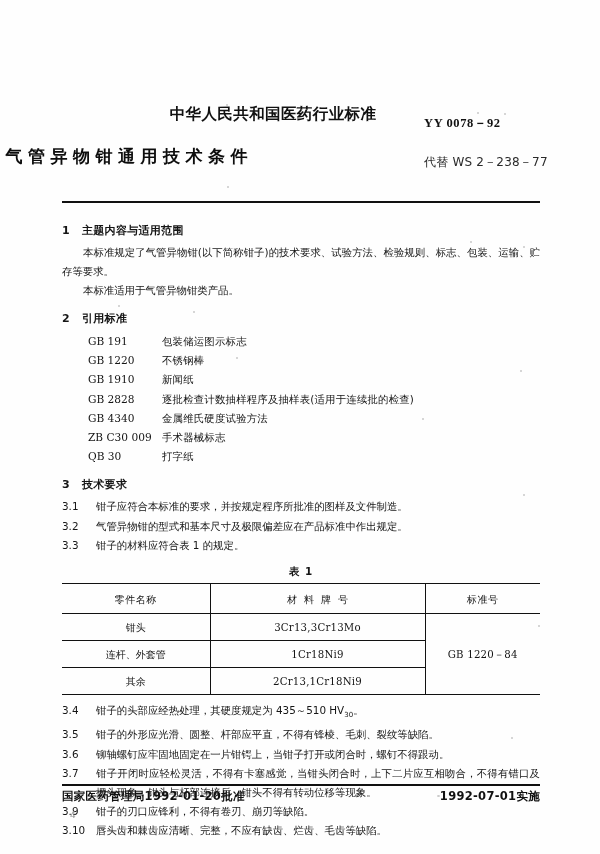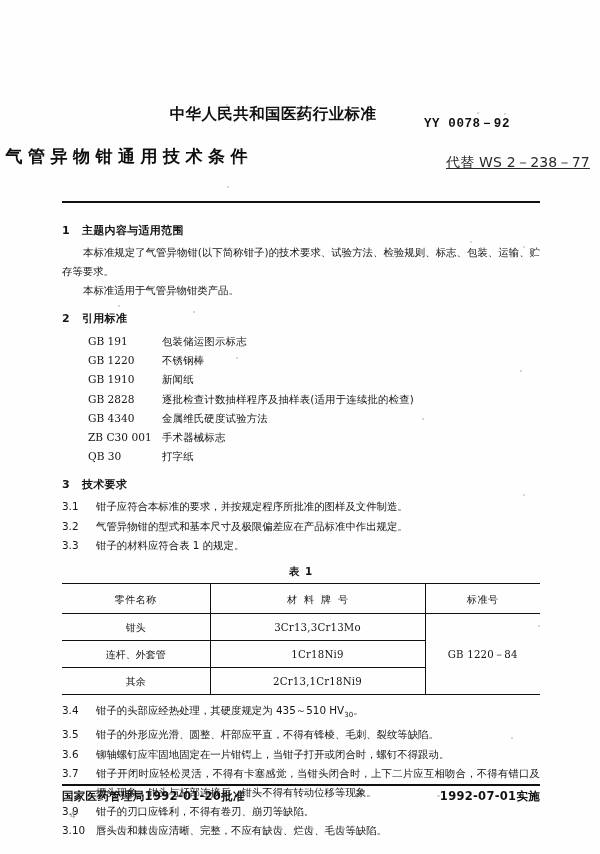--- a/index.html
+++ b/index.html
@@ -53,34 +53,33 @@
     text-align: left;
     font-size: 17px;
     font-weight: bold;
     letter-spacing: 5.5px;
     text-indent: 5.5px;
     color: #0d0d0d;
   }
   .std-no {
     position: absolute;
     left: 424px;
-    font-family: Liberation Mono, monospace;
+    font-family: Liberation Serif, serif;
     font-size: 12.5px;
     font-weight: bold;
     letter-spacing: 0.6px;
     color: #111;
   }
   .replaces {
     position: absolute;
-    left: 446px;
-    font-size: 14px;
+    left: 424px;
+    font-size: 12px;
     letter-spacing: 0.2px;
     color: #2a2a2a;
     white-space: nowrap;
-    text-decoration: underline;
   }
 
   
   .top-rule {
     position: absolute;
     left: 62px;
     top: 201px;
     width: 478px;
     height: 2px;
     background: #111;
@@ -303,21 +302,21 @@
 
     <div class="sec-head">
       <span class="num">2</span><span>引用标准</span>
     </div>
     <ul class="ref-list">
       <li><span class="ref-code">GB 191</span><span class="ref-name">包装储运图示标志</span></li>
       <li><span class="ref-code">GB 1220</span><span class="ref-name">不锈钢棒</span></li>
       <li><span class="ref-code">GB 1910</span><span class="ref-name">新闻纸</span></li>
       <li><span class="ref-code">GB 2828</span><span class="ref-name">逐批检查计数抽样程序及抽样表(适用于连续批的检查)</span></li>
       <li><span class="ref-code">GB 4340</span><span class="ref-name">金属维氏硬度试验方法</span></li>
-      <li><span class="ref-code">ZB C30 001</span><span class="ref-name">手术器械标志</span></li>
+      <li><span class="ref-code">ZB C30 009</span><span class="ref-name">手术器械标志</span></li>
       <li><span class="ref-code">QB 30</span><span class="ref-name">打字纸</span></li>
     </ul>
 
     <div class="sec-head">
       <span class="num">3</span><span>技术要求</span>
     </div>
 
     <div class="clause"><span class="cnum">3.1</span><span>钳子应符合本标准的要求，并按规定程序所批准的图样及文件制造。</span></div>
     <div class="clause"><span class="cnum">3.2</span><span>气管异物钳的型式和基本尺寸及极限偏差应在产品标准中作出规定。</span></div>
     <div class="clause"><span class="cnum">3.3</span><span>钳子的材料应符合表 1 的规定。</span></div>

